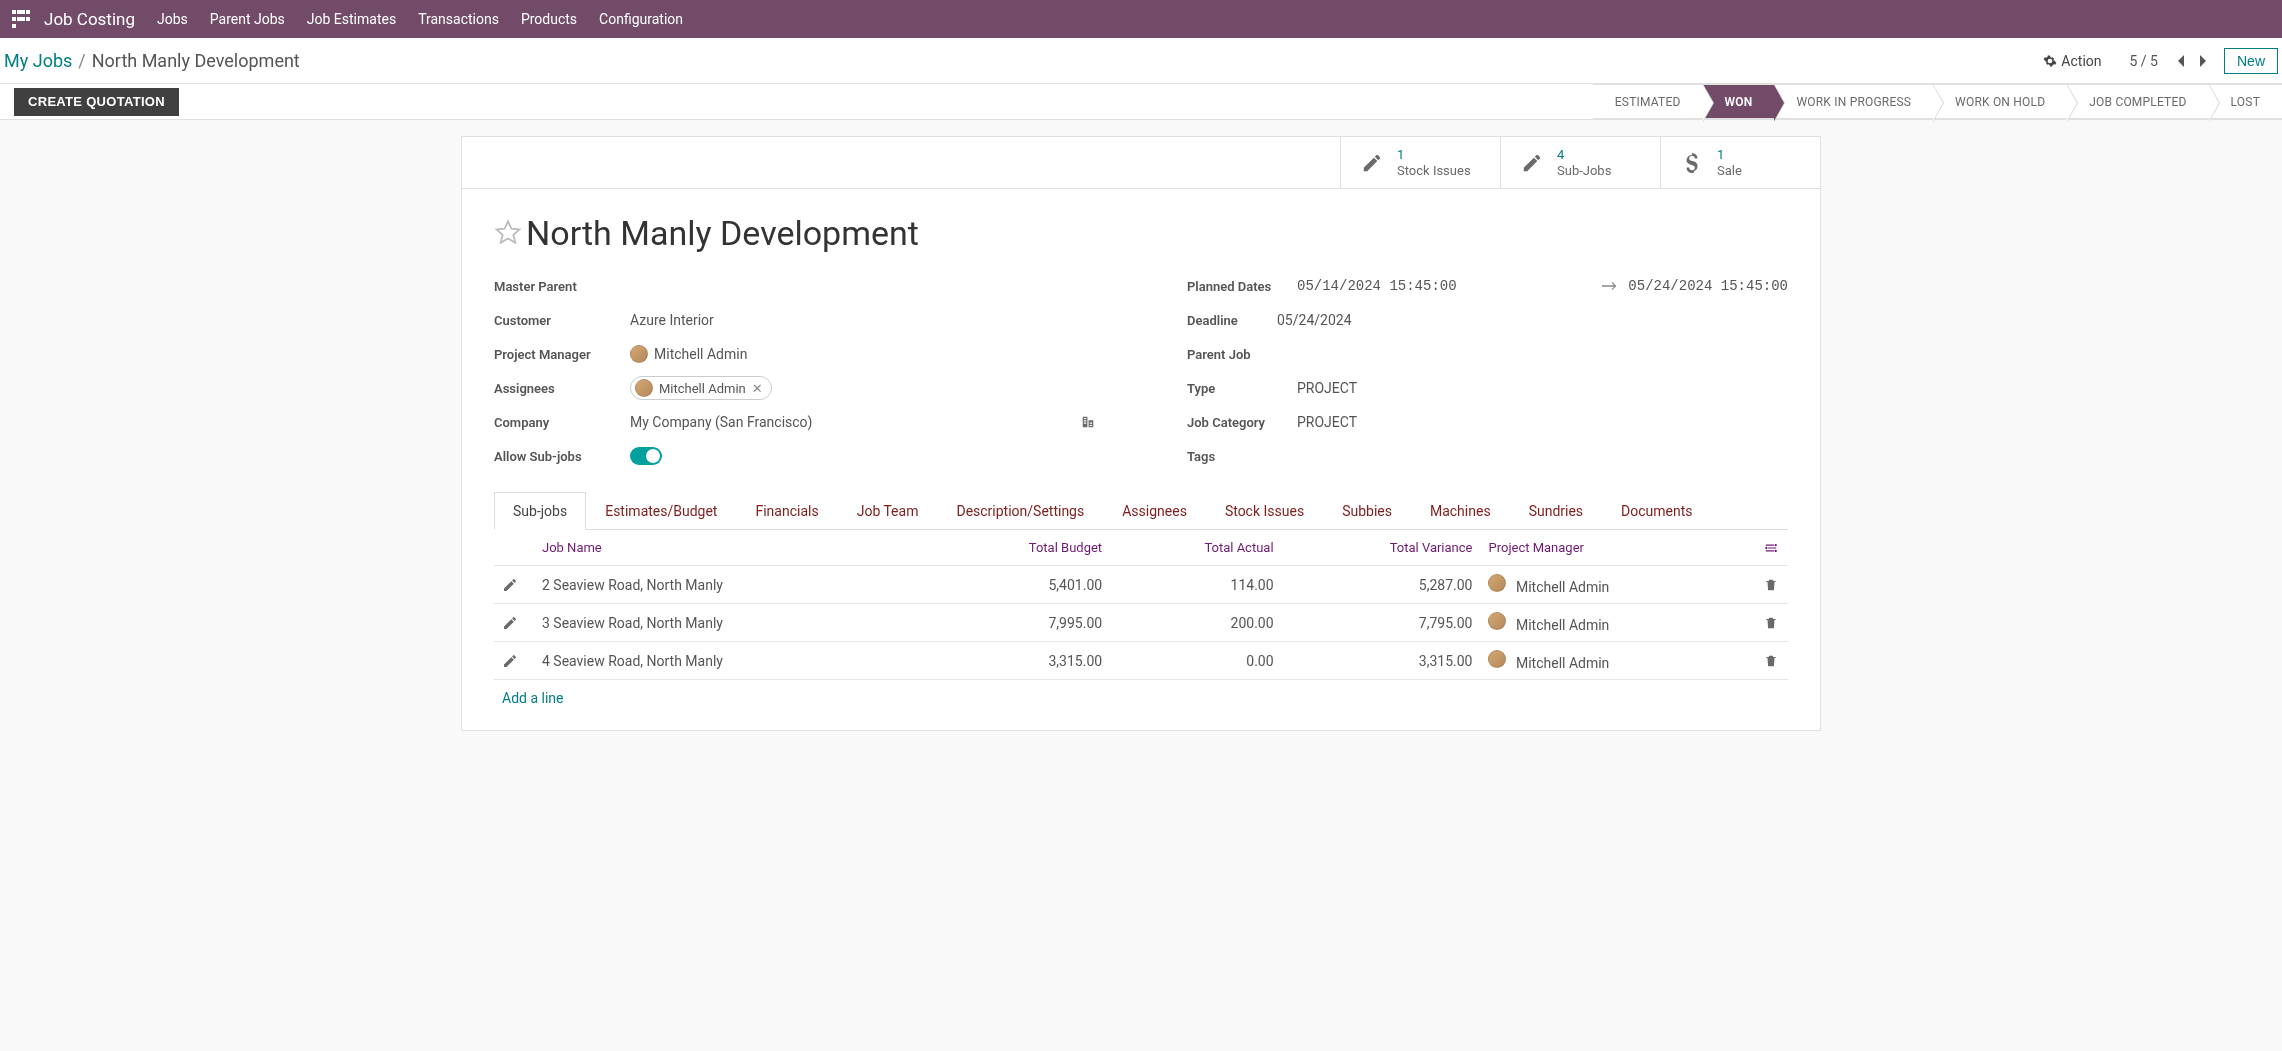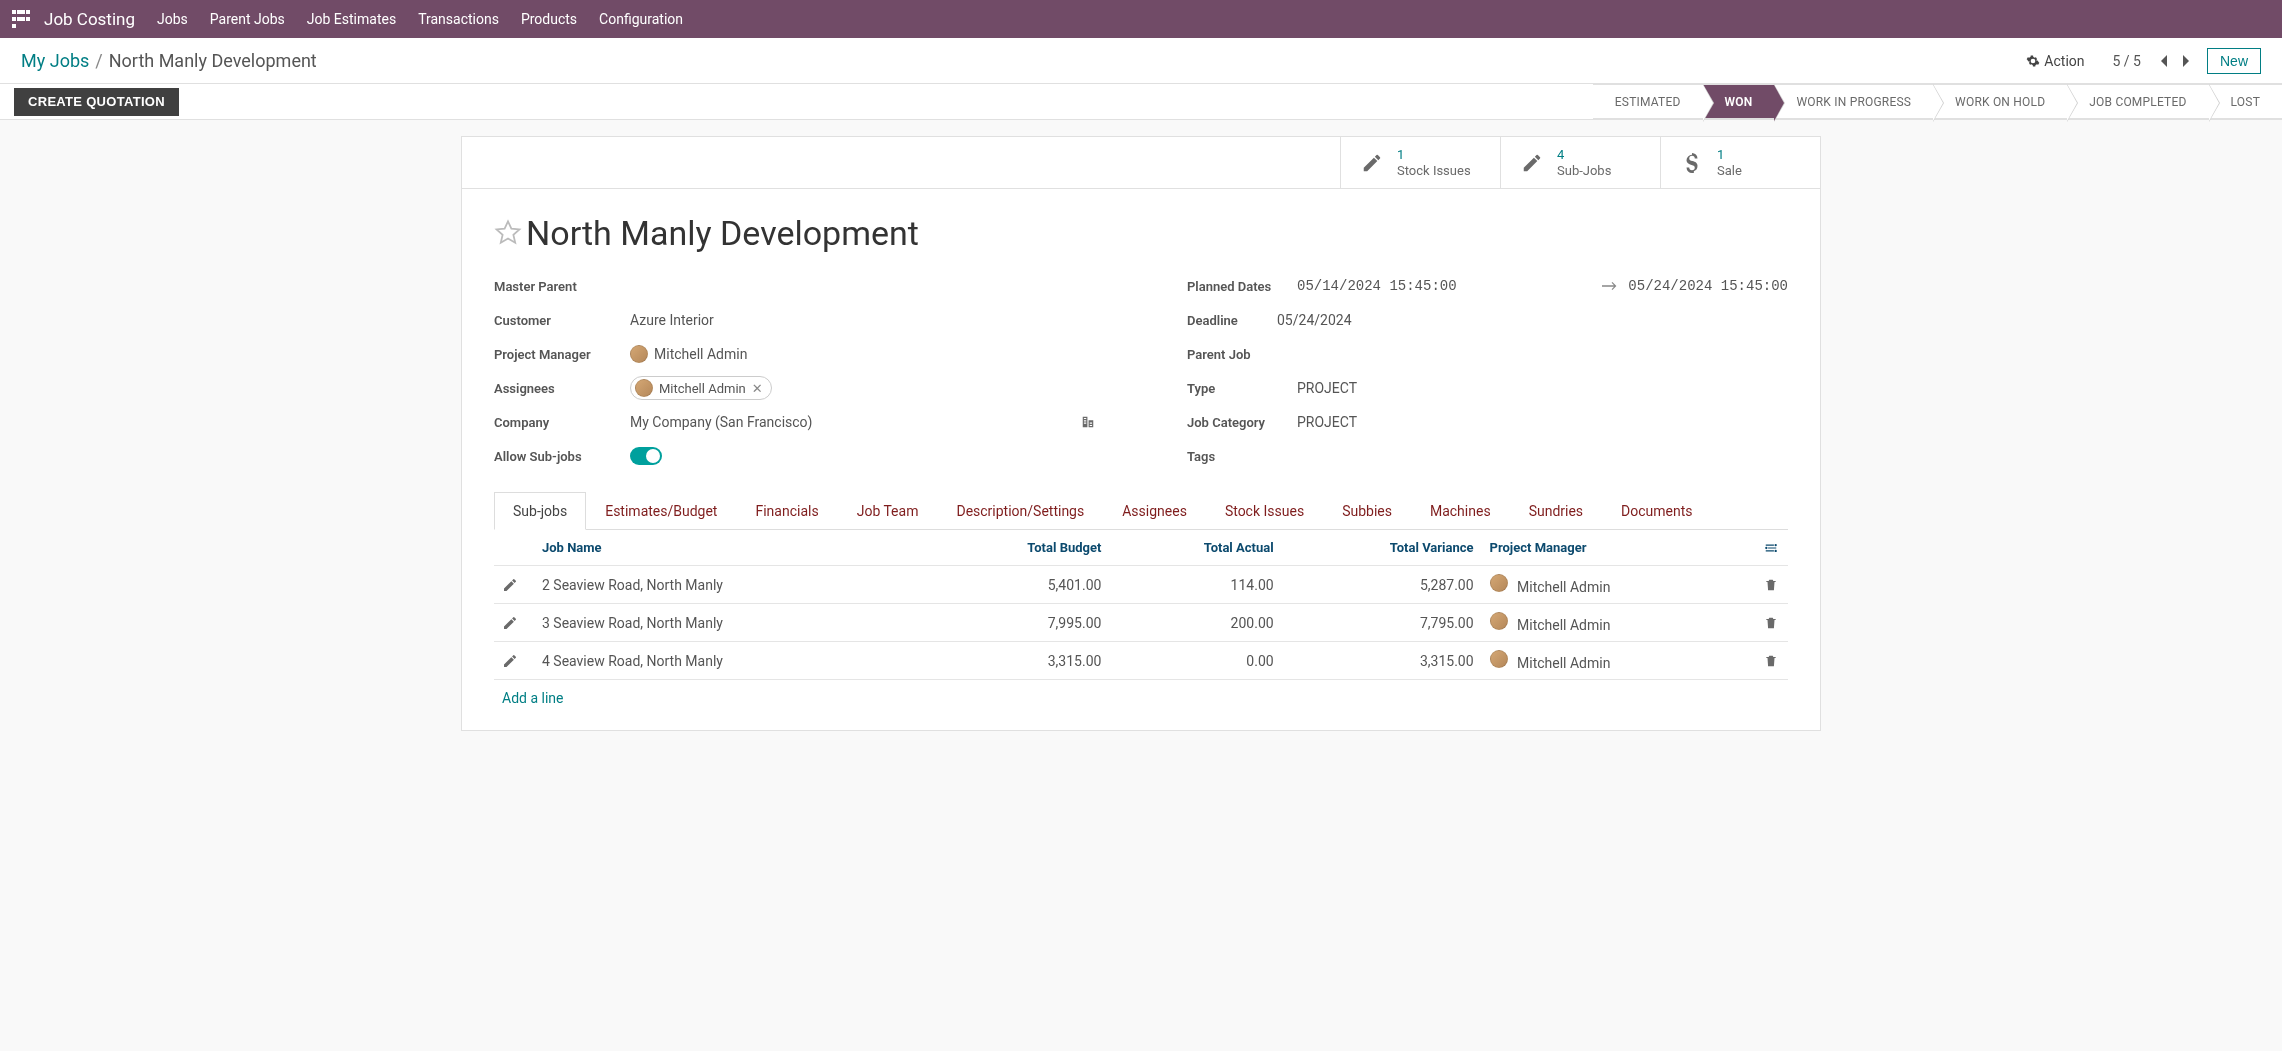--- a/index.html
+++ b/index.html
@@ -6,21 +6,21 @@
 body { font-family: -apple-system, BlinkMacSystemFont, "Segoe UI", Roboto, Arial, sans-serif; font-size: 14px; color: #4c4c4c; background: #f9f9f9; }
 
 
 .topnav { background: #714B67; color: #fff; height: 38px; display: flex; align-items: center; padding: 0 12px; }
 .topnav .apps-icon { width: 18px; height: 18px; margin-right: 14px; display: flex; flex-wrap: wrap; align-content: space-between; justify-content: space-between; }
 .topnav .apps-icon span { width: 4px; height: 4px; background: #fff; }
 .topnav .brand { font-size: 17px; font-weight: 400; margin-right: 22px; }
 .topnav .menu-item { color: #fff; margin-right: 22px; font-size: 14px; cursor: pointer; }
 
 
-.crumb-row { background: #fff; height: 46px; display: flex; align-items: center; padding: 0 21px; border-bottom: 1px solid #e0e0e0; }
+.crumb-row { background: #fff; height: 46px; display: flex; align-items: center; padding: 0 4px; border-bottom: 1px solid #e0e0e0; }
 .crumb-row .crumb-link { color: #017E84; font-size: 18px; cursor: pointer; }
 .crumb-row .crumb-sep { color: #888; font-size: 18px; margin: 0 6px; }
 .crumb-row .crumb-current { color: #555; font-size: 18px; }
 .crumb-row .spacer { flex: 1; }
 .crumb-row .action-btn { color: #444; cursor: pointer; margin-right: 28px; font-size: 14px; display: flex; align-items: center; }
 .crumb-row .pager { color: #555; margin-right: 12px; font-size: 14px; }
 .crumb-row .pager-arrow { color: #555; cursor: pointer; padding: 0 6px; font-size: 16px; }
 .crumb-row .new-btn { border: 1px solid #017E84; color: #017E84; padding: 4px 12px; background: #fff; cursor: pointer; font-size: 14px; margin-left: 10px; }
 
 
@@ -66,21 +66,21 @@
 .company-icon { color: #6a6a6a; margin-left: 8px; }
 .arrow-icon { color: #888; margin-right: 10px; }
 
 
 .tabs { display: flex; border-bottom: 1px solid #ddd; margin-top: 18px; }
 .tab { padding: 10px 18px; color: #7f1d1d; cursor: pointer; font-size: 14px; border: 1px solid transparent; border-bottom: none; position: relative; bottom: -1px; }
 .tab.active { color: #444; border-color: #ddd; border-bottom: 1px solid #fff; background: #fff; }
 
 
 .subjobs-table { width: 100%; border-collapse: collapse; }
-.subjobs-table th { text-align: left; font-weight: 700; font-size: 13px; color: #0c4a6e; padding: 10px 8px; border-bottom: 1px solid #e5e5e5; }
+.subjobs-table th { text-align: left; font-weight: 400; font-size: 13px; color: #701a75; padding: 10px 8px; border-bottom: 1px solid #e5e5e5; }
 .subjobs-table td { padding: 8px 8px; border-bottom: 1px solid #e5e5e5; font-size: 14px; color: #555; vertical-align: middle; }
 .subjobs-table th.num, .subjobs-table td.num { text-align: right; }
 .row-icon { color: #6a6a6a; cursor: pointer; }
 .add-line { color: #017E84; cursor: pointer; padding: 10px 8px; display: inline-block; }
 .settings-col { width: 32px; text-align: right; }
 
 svg { display: block; }
 
 </style>
 </head>

